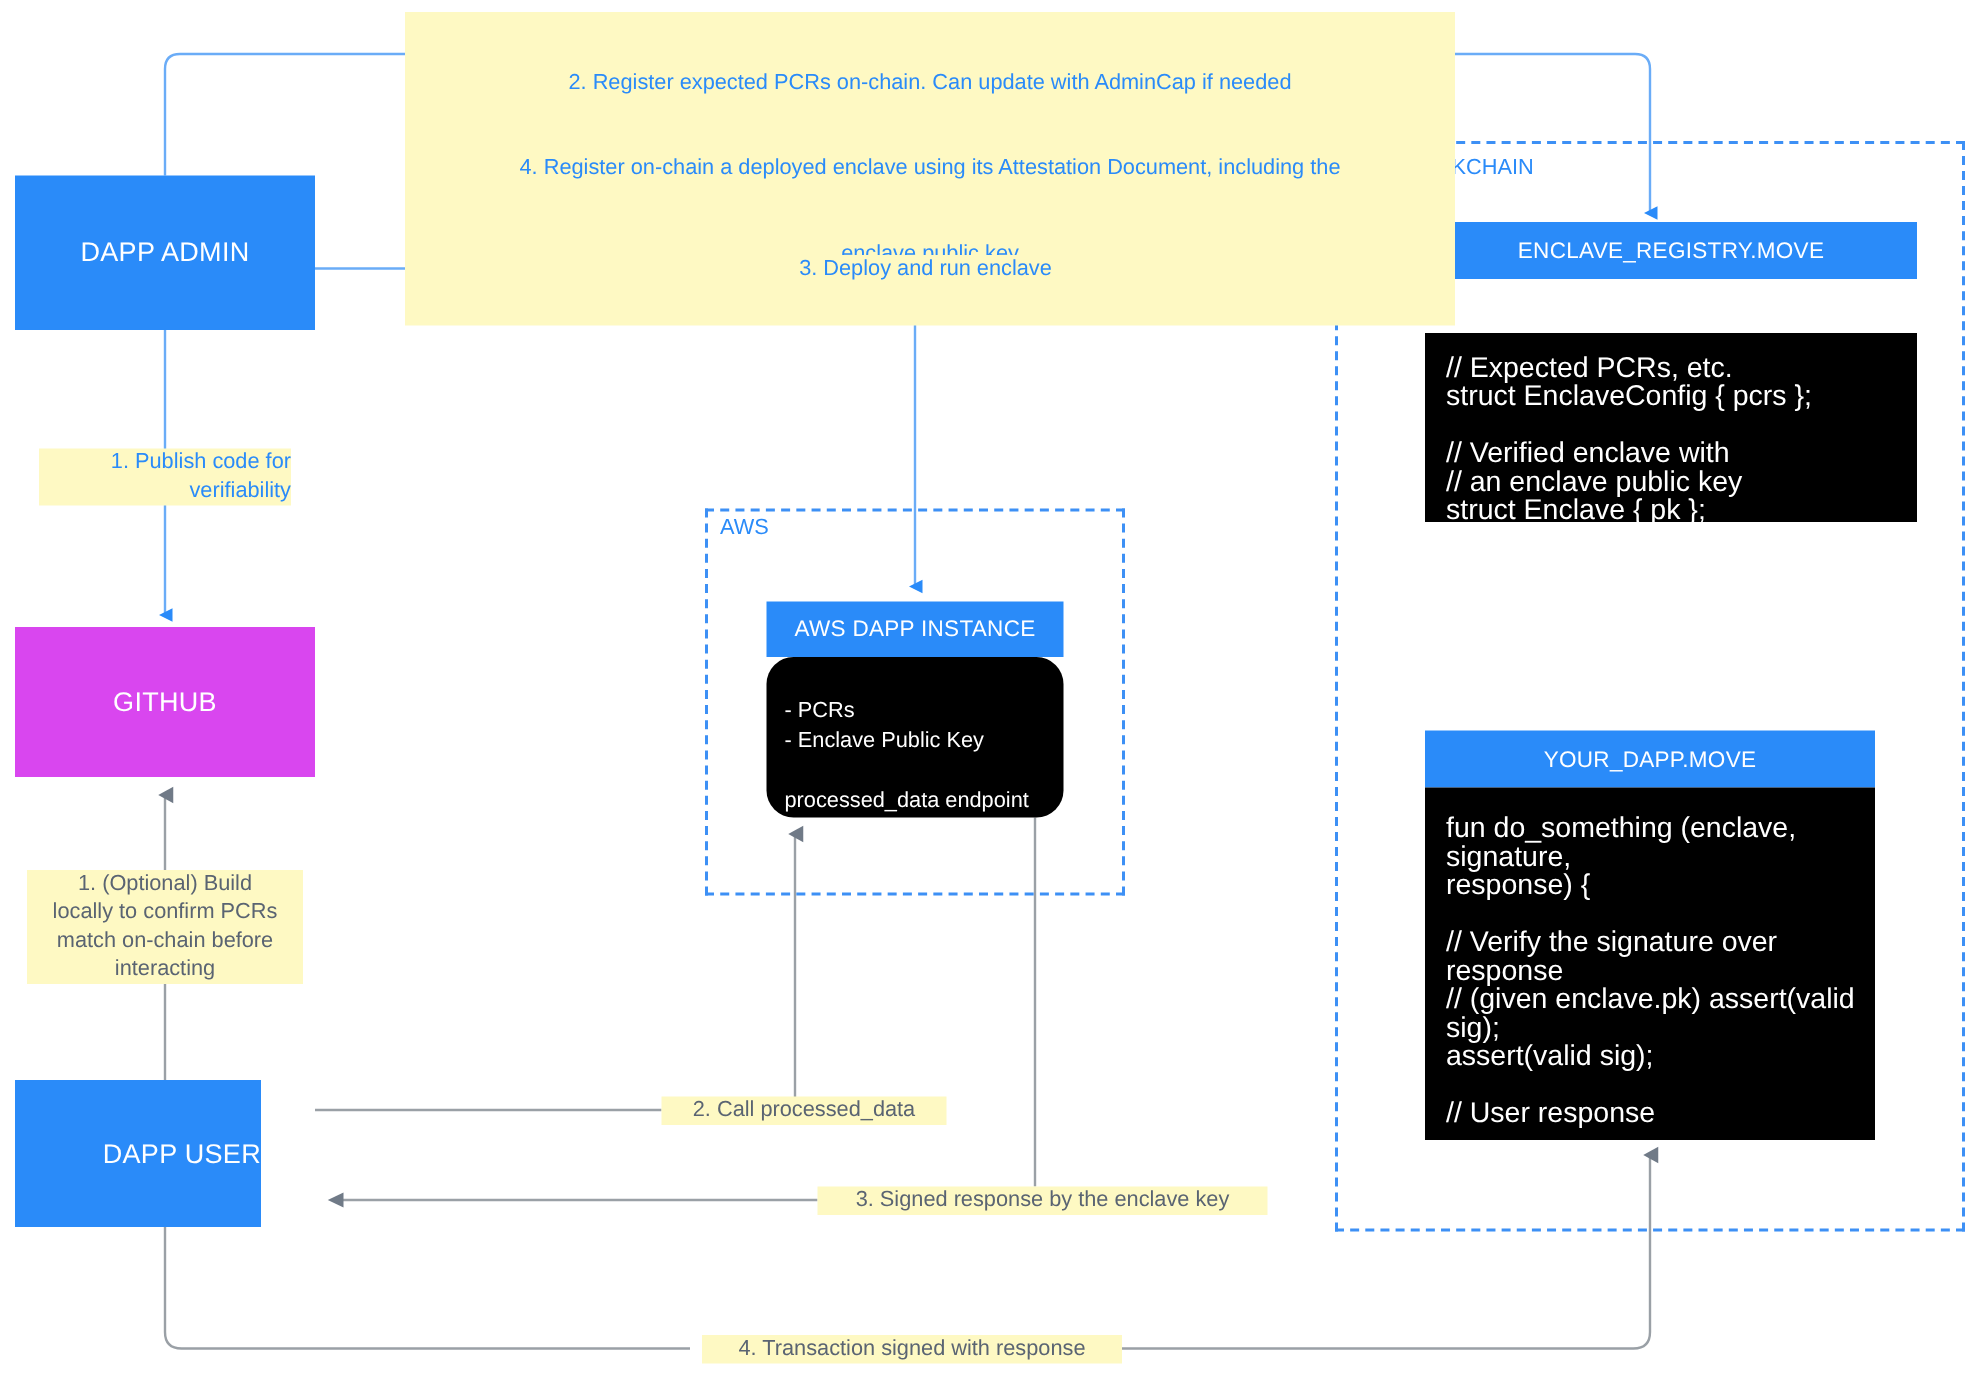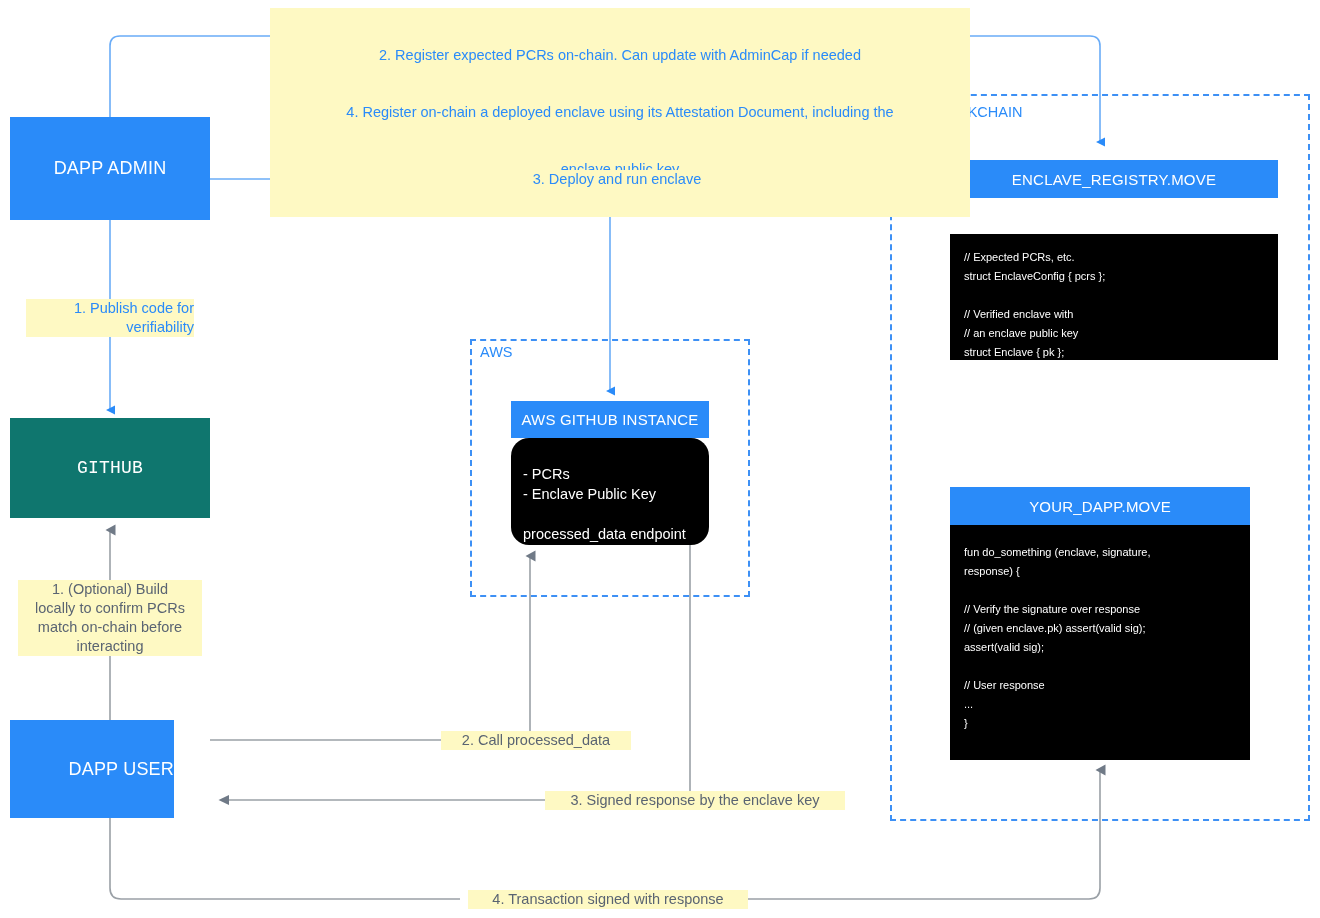--- a/index.html
+++ b/index.html
@@ -33,42 +33,42 @@
   }
   .node-solid {
     display: flex;
     align-items: center;
     justify-content: center;
     color: #ffffff;
     font-size: 18px;
     letter-spacing: 0.2px;
   }
   .node-blue { background: #2a8bf9; }
-  .node-black { background: #0f766e; font-family: Liberation Mono, monospace; }
+  .node-black { background: #d946ef; }
 
   .card {
     position: absolute;
     box-sizing: border-box;
     display: flex;
     flex-direction: column;
   }
   .card-header {
     background: #2a8bf9;
     color: #ffffff;
     font-size: 15px;
     display: flex;
     align-items: center;
     justify-content: center;
     letter-spacing: 0.2px;
     flex: 0 0 auto;
   }
   .card-body {
     background: #000000;
     color: #ffffff;
-    font-size: 11px;
+    font-size: 19px;
     line-height: 19px;
     padding: 14px 7px 10px 14px;
     flex: 1 1 auto;
     white-space: pre-wrap;
     overflow: hidden;
   }
   .card-body.nitro {
     font-size: 14.5px;
     line-height: 20px;
     padding: 26px 12px;
@@ -157,28 +157,28 @@
 
   <div class="node node-solid node-black" style="left:10px; top:418px; width:200px; height:100px;">
     <span>GITHUB</span>
   </div>
 
   <div class="node node-solid node-blue" style="left:10px; top:720px; width:164px; height:98px;justify-content:flex-end;">
     <span>DAPP USER</span>
   </div>
 
   <div class="card" style="left:511px; top:401px; width:198px; height:144px;">
-    <div class="card-header" style="height:37px;">AWS GITHUB INSTANCE</div>
+    <div class="card-header" style="height:37px;">AWS DAPP INSTANCE</div>
     <div class="card-body nitro">- PCRs
 - Enclave Public Key
 
 processed_data endpoint</div>
   </div>
 
-  <div class="card" style="left:950px; top:160px; width:328px; height:200px;gap:36px;">
+  <div class="card" style="left:950px; top:148px; width:328px; height:200px;gap:36px;">
     <div class="card-header" style="height:38px;">ENCLAVE_REGISTRY.MOVE</div>
     <div class="card-body">// Expected PCRs, etc.
 struct EnclaveConfig { pcrs };
 
 // Verified enclave with
 // an enclave public key
 struct Enclave { pk };</div>
   </div>
 
   <div class="card" style="left:950px; top:460px; width:300px; height:300px;">

